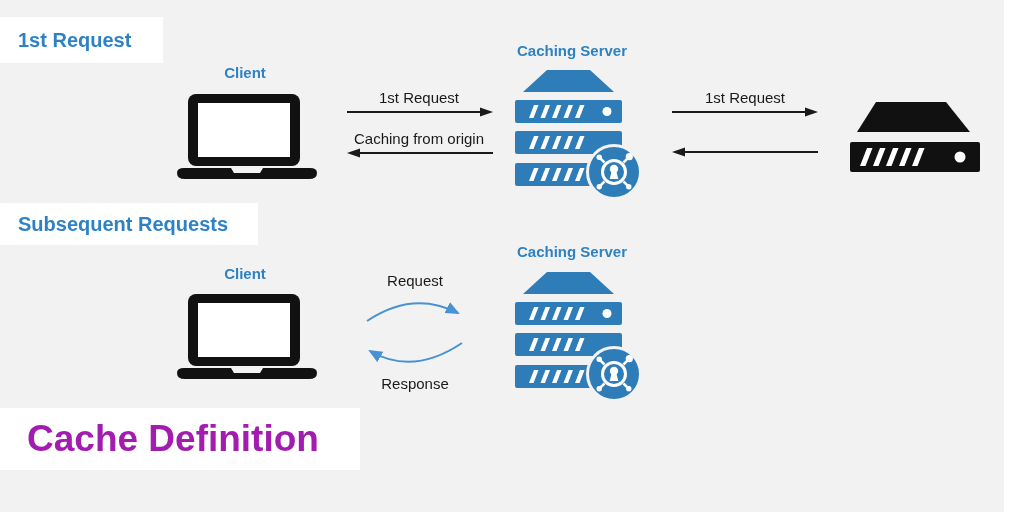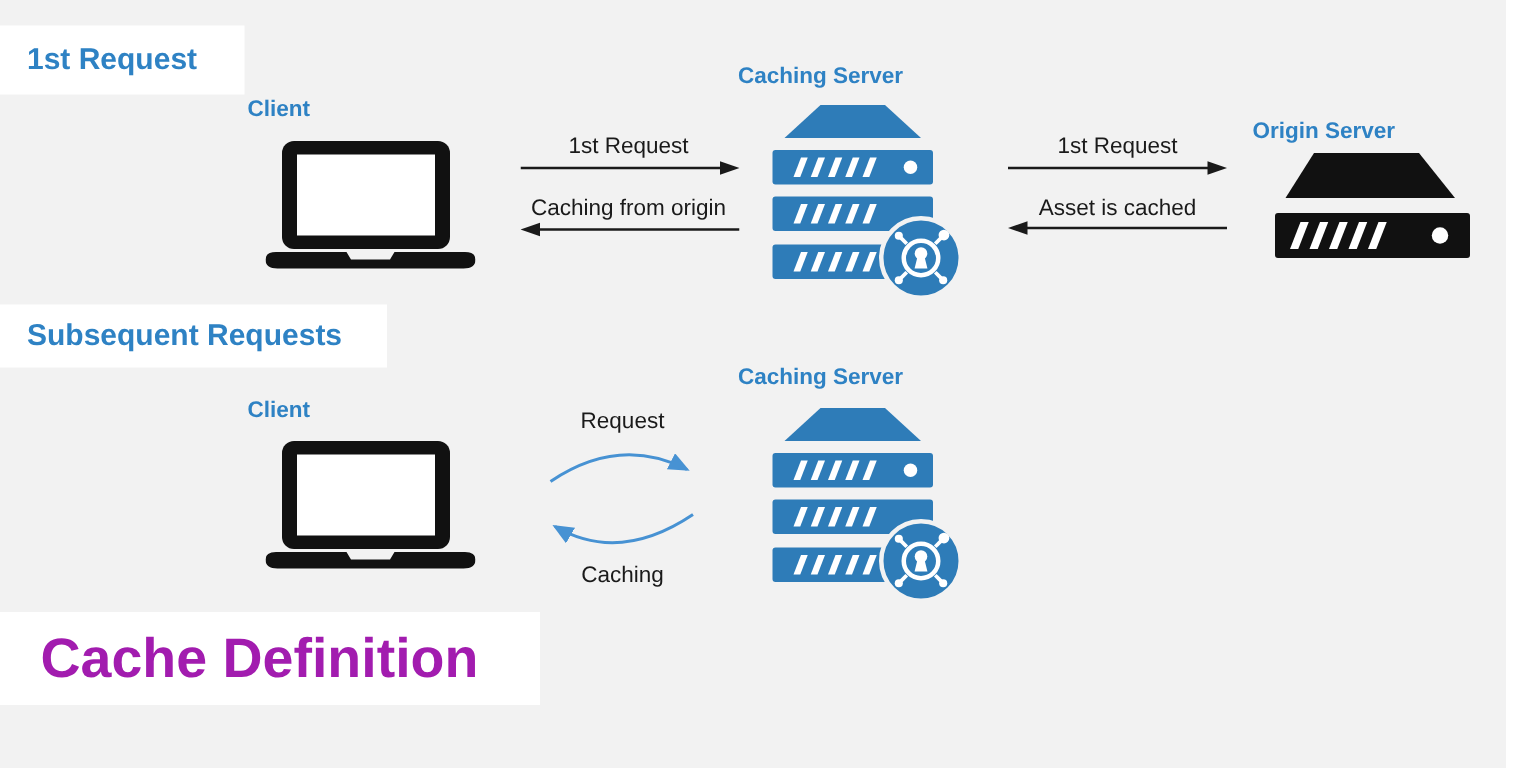--- a/index.html
+++ b/index.html
@@ -7,21 +7,21 @@
     position:relative;
     width:1004px;height:512px;
     background:#f2f2f2;
     font-family:"Liberation Sans","DejaVu Sans",sans-serif;
     overflow:hidden;
   }
   .abs{position:absolute;}
   .panel{background:#ffffff;display:flex;align-items:center;}
   .heading{color:#2e82c4;font-weight:bold;font-size:20px;padding-left:18px;white-space:nowrap;}
   .title-text{color:#a21caf;font-weight:bold;font-size:37px;padding-left:27px;white-space:nowrap;}
-  .blue-label{color:#2e82c4;font-weight:bold;font-size:15px;white-space:nowrap;}
+  .blue-label{color:#2e82c4;font-weight:bold;font-size:15px;text-align:center;white-space:nowrap;}
   .arrow-label{color:#1a1a1a;font-size:15px;text-align:center;white-space:nowrap;}
   .ctr{display:flex;align-items:center;justify-content:center;}
   svg{display:block;}
   .blue-fill{fill:#2e7cb8;}
   .black-fill{fill:#111111;}
 </style>
 </head>
 <body>
 
 <div class="stage">
@@ -94,27 +94,25 @@
         <polygon points="97.6,101.5 102.4,101.5 104.3,109 95.7,109"></polygon>
       </g>
     </g>
   </svg>
 
   <div class="abs arrow-label ctr" style="left:672px;top:88px;width:146px;height:18px;">1st Request</div>
   <svg class="abs" style="left:672px;top:106px;" width="146" height="12" viewBox="0 0 146 12">
     <line x1="0" y1="6" x2="137" y2="6" stroke="#1a1a1a" stroke-width="1.8"></line>
     <polygon points="133,1.5 146,6 133,10.5" fill="#1a1a1a"></polygon>
   </svg>
-  <div class="abs arrow-label ctr" style="left:672px;top:129px;width:146px;height:18px;">Asset is cached</div>
   <svg class="abs" style="left:672px;top:146px;" width="146" height="12" viewBox="0 0 146 12">
     <line x1="9" y1="6" x2="146" y2="6" stroke="#1a1a1a" stroke-width="1.8"></line>
     <polygon points="13,1.5 0,6 13,10.5" fill="#1a1a1a"></polygon>
   </svg>
 
-  <div class="abs blue-label" style="left:835px;top:79px;width:160px;">Origin Server</div>
 
   <svg class="abs" style="left:850px;top:102px;" width="130" height="72" viewBox="0 0 130 72">
     <polygon class="black-fill" points="26,0 96,0 120,30 7,30"></polygon>
     <rect class="black-fill" x="0" y="40" width="130" height="30" rx="2"></rect>
     <g fill="#ffffff">
       <polygon points="17,46 22.5,46 15.5,64 10,64"></polygon>
       <polygon points="30,46 35.5,46 28.5,64 23,64"></polygon>
       <polygon points="43,46 48.5,46 41.5,64 36,64"></polygon>
       <polygon points="56,46 61.5,46 54.5,64 49,64"></polygon>
       <polygon points="69,46 74.5,46 67.5,64 62,64"></polygon>
@@ -137,21 +135,21 @@
   <div class="abs arrow-label ctr" style="left:355px;top:271px;width:120px;height:18px;text-align:center;">Request</div>
   <svg class="abs" style="left:355px;top:288px;" width="120" height="84" viewBox="0 0 120 84">
     <defs>
       <marker id="mblue" markerWidth="9" markerHeight="8" refX="6" refY="3" orient="auto">
         <path d="M0,0 L7,3 L0,6 Z" fill="#4792d3"></path>
       </marker>
     </defs>
     <path d="M12,33 Q58,2 103,25" fill="none" stroke="#4792d3" stroke-width="2" marker-end="url(#mblue)"></path>
     <path d="M107,55 Q58,88 15,63" fill="none" stroke="#4792d3" stroke-width="2" marker-end="url(#mblue)"></path>
   </svg>
-  <div class="abs arrow-label ctr" style="left:355px;top:374px;width:120px;height:18px;">Caching</div>
+  <div class="abs arrow-label ctr" style="left:355px;top:374px;width:120px;height:18px;">Response</div>
 
   <div class="abs blue-label" style="left:492px;top:243px;width:160px;">Caching Server</div>
 
   <svg class="abs" style="left:514px;top:272px;" width="130" height="132" viewBox="0 0 130 132">
     <polygon class="blue-fill" points="33,0 76,0 100,22 9,22"></polygon>
     <g class="blue-fill">
       <rect x="1" y="30" width="107" height="23" rx="2"></rect>
       <rect x="1" y="61" width="107" height="23" rx="2"></rect>
       <rect x="1" y="93" width="107" height="23" rx="2"></rect>
     </g>

